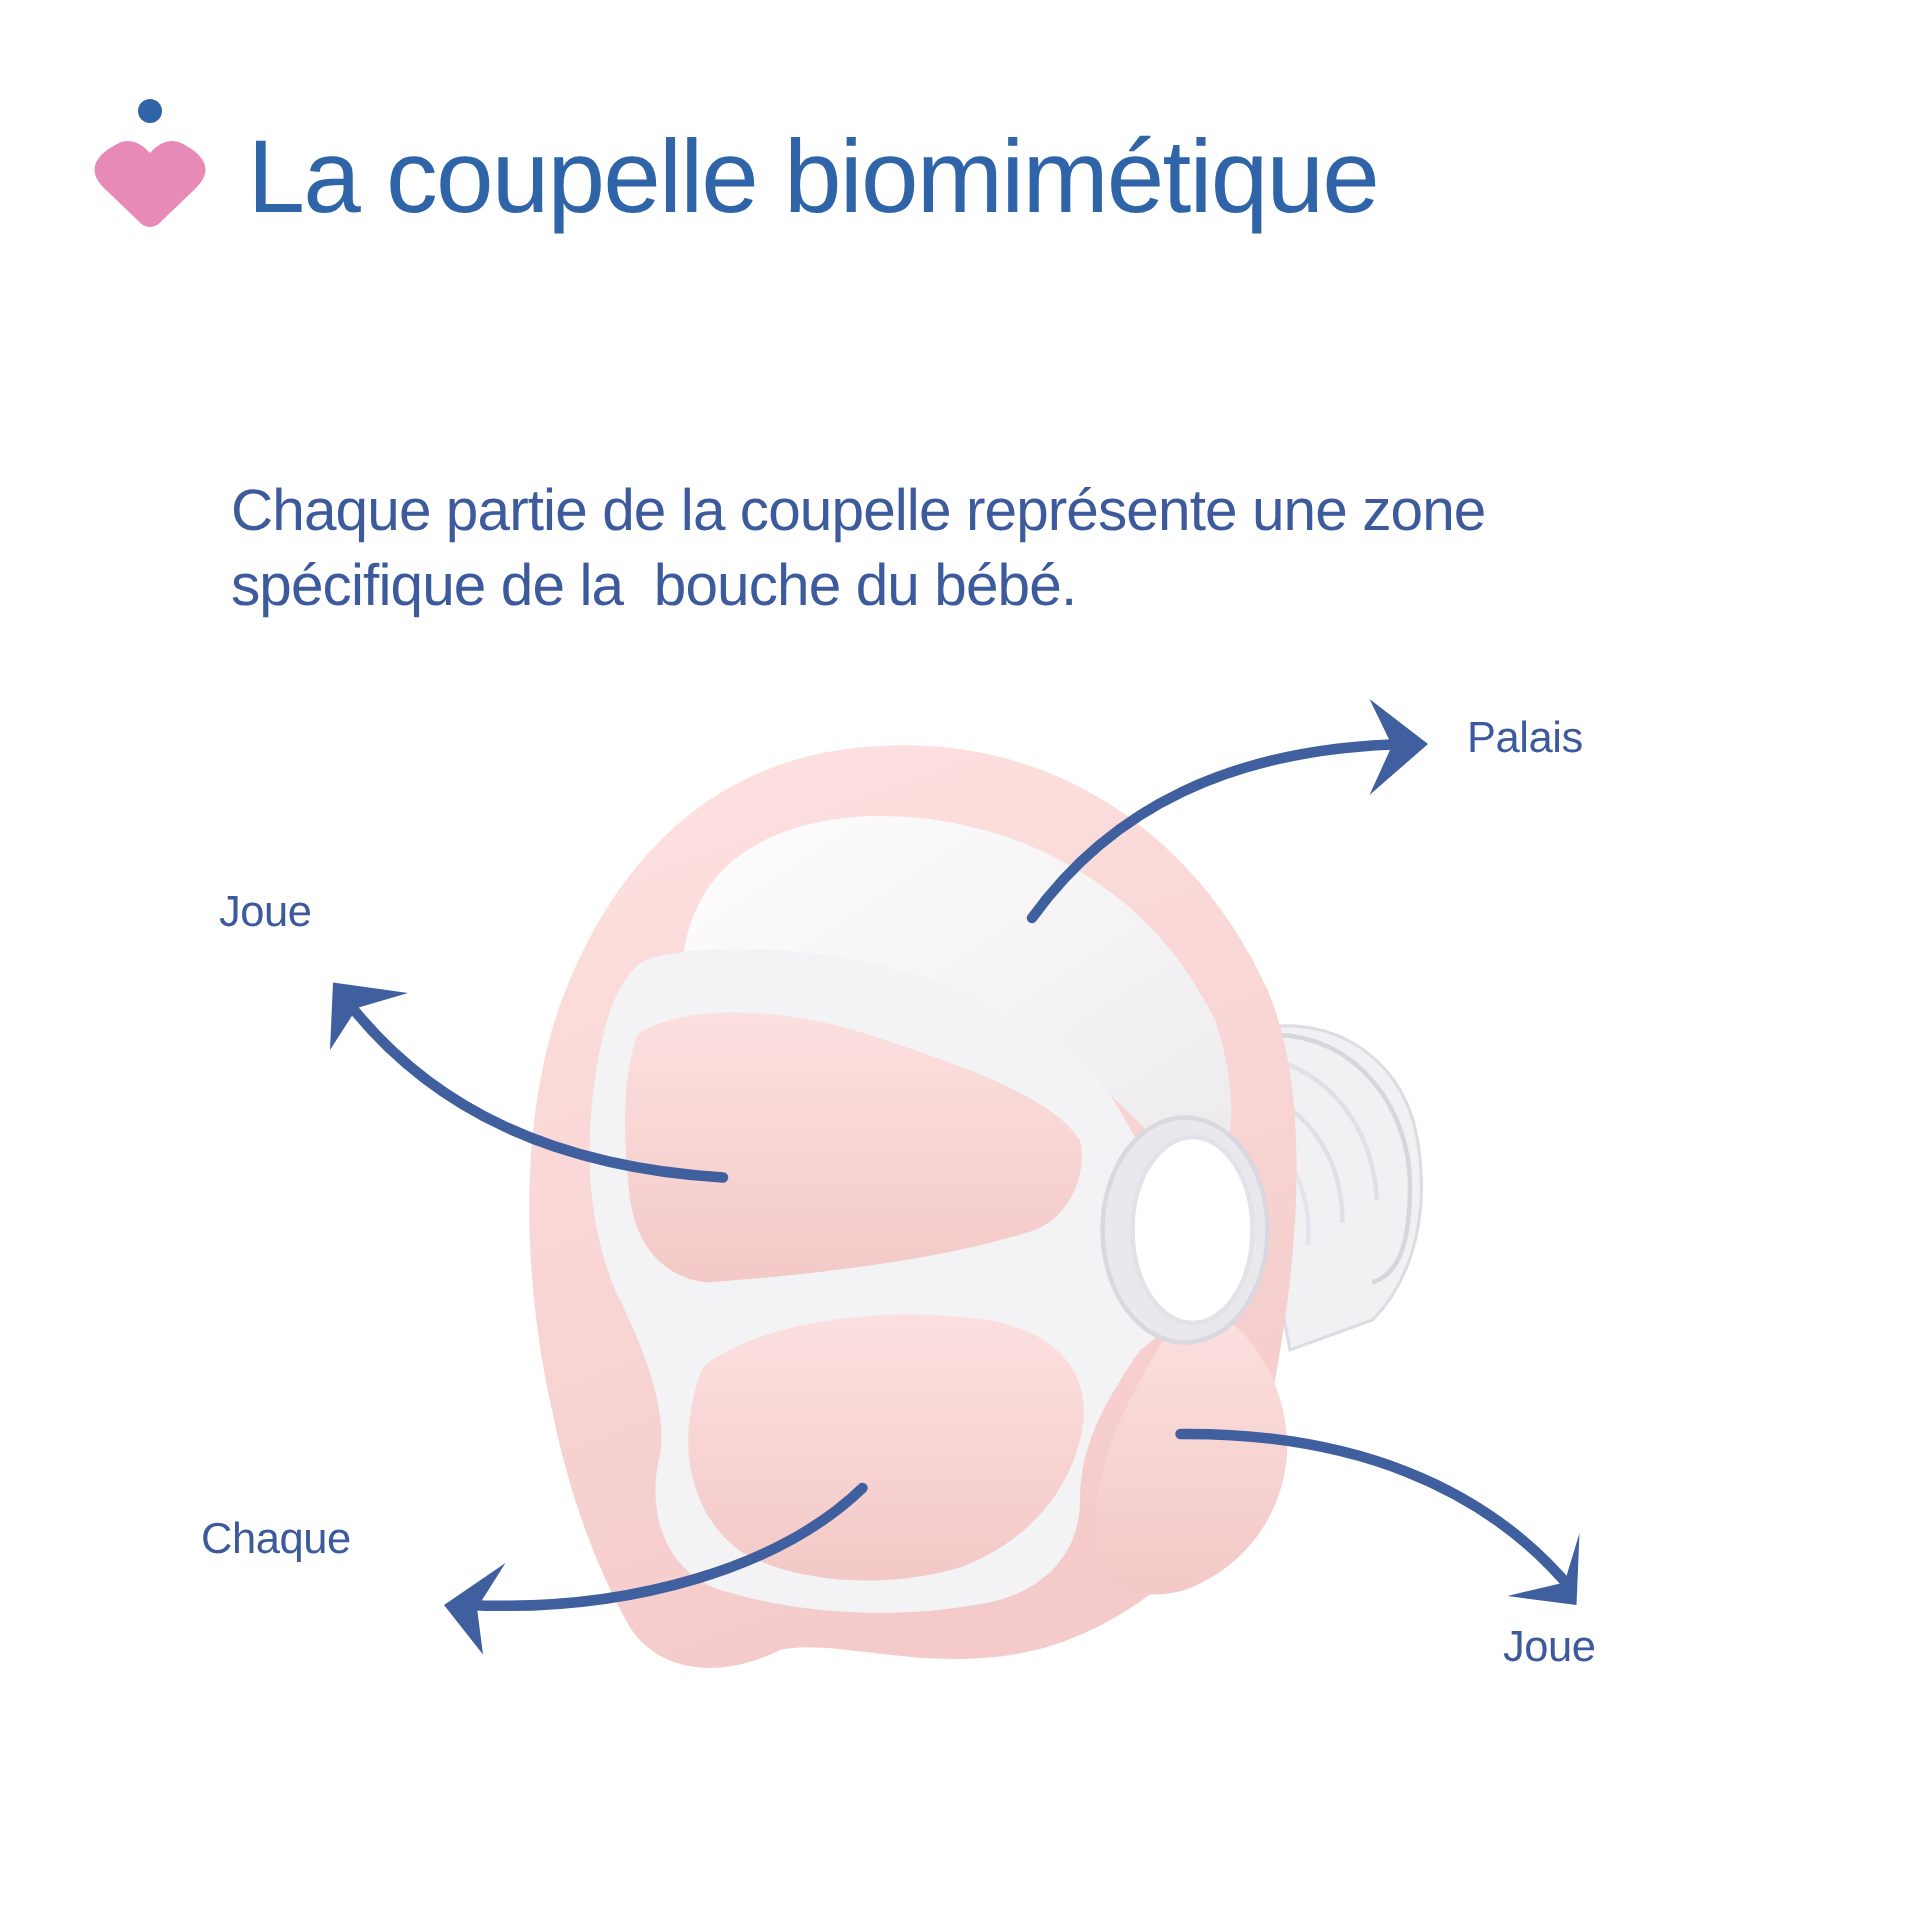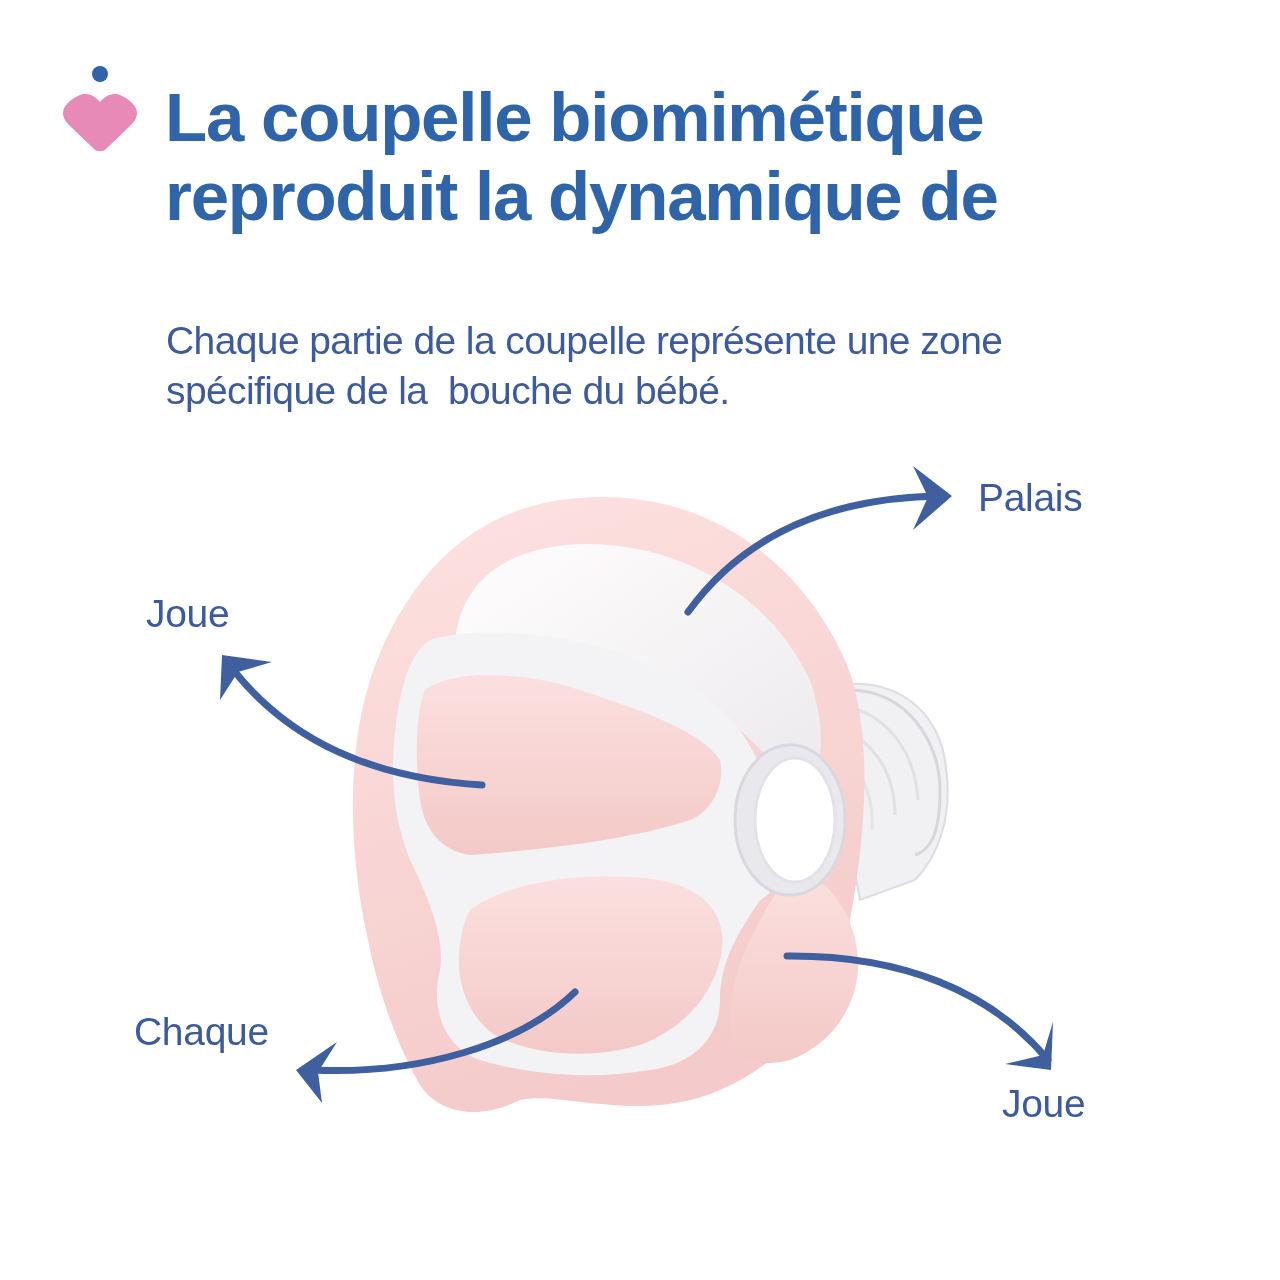--- a/index.html
+++ b/index.html
@@ -1,35 +1,34 @@
 <!DOCTYPE html>
 <html><head>
 <meta charset="utf-8">
 <style>
   html,body{margin:0;padding:0;background:#ffffff;}
   body{width:1280px;height:1280px;position:relative;overflow:hidden;font-family:"Liberation Sans","DejaVu Sans",sans-serif;}
   .logo{position:absolute;left:60px;top:62px;width:80px;height:92px;}
-  .title{position:absolute;left:165px;top:78px;width:1060px;color:#2f64a8;font-size:69px;line-height:79px;letter-spacing:-1.2px;font-weight:700;margin:0;}
+  .title{position:absolute;left:165px;top:78px;width:1060px;color:#2f64a8;font-size:69px;line-height:79px;letter-spacing:-1.2px;font-weight:400;margin:0;}
   .title span{display:block;white-space:nowrap;}
-  .subtitle{position:absolute;left:166px;top:316px;width:1060px;color:#3c5a9c;font-size:39px;line-height:50px;letter-spacing:-0.6px;margin:0;}
+  .subtitle{position:absolute;left:154px;top:316px;width:1060px;color:#3c5a9c;font-size:39px;line-height:50px;letter-spacing:-0.6px;margin:0;}
   .subtitle span{display:block;white-space:pre;}
   .illus{position:absolute;left:0;top:0;width:1280px;height:1280px;}
-  .label{position:absolute;color:#3c5a9c;font-size:39px;letter-spacing:-0.3px;white-space:nowrap;}
+  .label{position:absolute;color:#3c5a9c;font-size:29px;letter-spacing:-0.3px;white-space:nowrap;}
 </style>
 </head>
 <body>
 
 <svg class="logo" viewBox="0 0 80 92">
   <circle cx="40" cy="12" r="8" fill="#2f64a8"></circle>
   <path d="M40 40 C33 32,25 30,18 34 C10 38,3 44,3 51 C3 56,6 60,10 64 L34 87 C37 90,43 90,46 87 L70 64 C74 60,77 56,77 51 C77 44,70 38,62 34 C55 30,47 32,40 40 Z" fill="#e88ab8"></path>
 </svg>
 
 <h1 class="title">
   <span>La coupelle biomimétique</span>
-  <span>reproduit la dynamique de</span>
 </h1>
 
 <p class="subtitle">
   <span>Chaque partie de la coupelle représente une zone</span>
   <span>spécifique de la  bouche du bébé.</span>
 </p>
 
 <svg class="illus" viewBox="0 0 1280 1280">
   <defs>
     <linearGradient id="shieldGrad" x1="0" y1="0" x2="0.3" y2="1">

